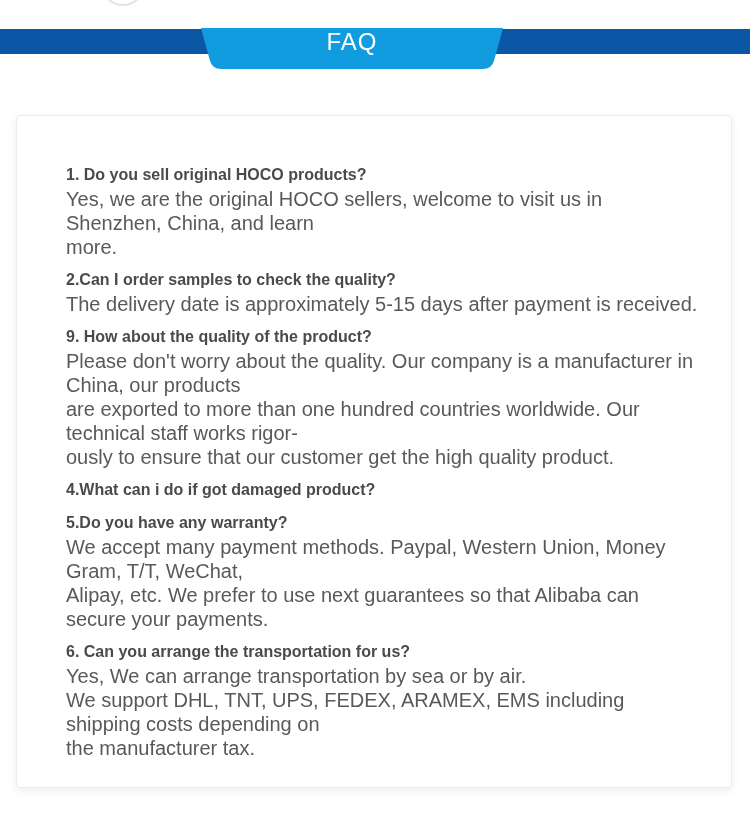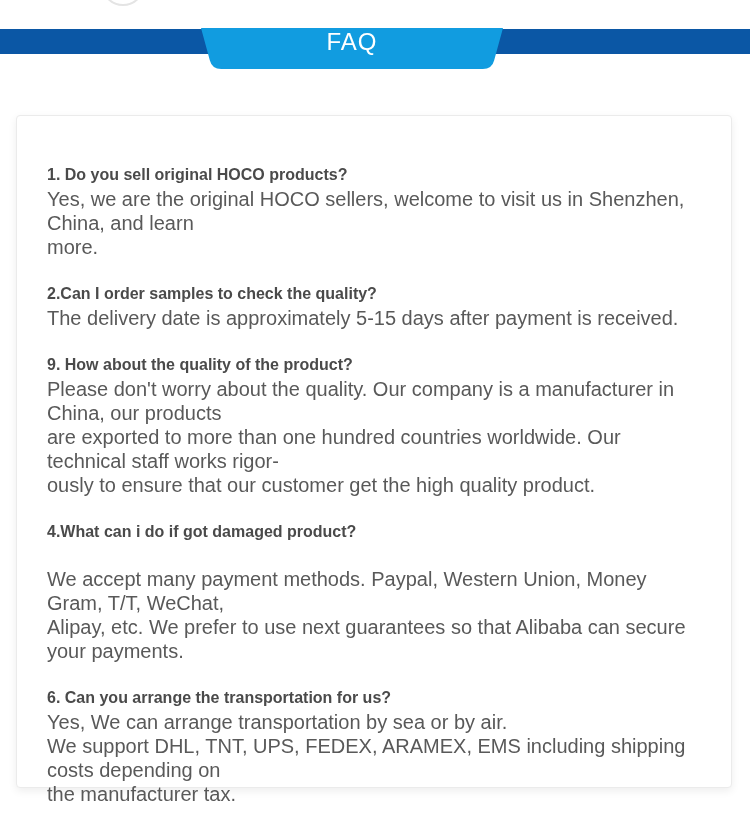--- a/index.html
+++ b/index.html
@@ -54,23 +54,23 @@
     position: absolute;
     left: 16px;
     top: 115px;
     width: 716px;
     height: 673px;
     box-sizing: border-box;
     background: #ffffff;
     border: 1px solid #ebebeb;
     border-radius: 4px;
     box-shadow: 0 3px 8px rgba(0,0,0,0.07);
-    padding: 47px 28px 40px 30px;
+    padding: 47px 28px 40px 49px;
   }
-  .faq-item + .faq-item { margin-top: 23px; }
+  .faq-item + .faq-item { margin-top: 9px; }
   .faq-question {
     font-size: 16px;
     font-weight: 700;
     color: #4a4a4a;
     line-height: 24px;
   }
   .faq-answer {
     font-size: 20px;
     font-weight: 400;
     color: #595959;
@@ -111,20 +111,21 @@
       <div class="faq-answer">Please don't worry about the quality. Our company is a manufacturer in China, our products
 are exported to more than one hundred countries worldwide. Our technical staff works rigor-
 ously to ensure that our customer get the high quality product.</div>
     </div>
 
     <div class="faq-item">
       <div class="faq-question">4.What can i do if got damaged product?</div>
     </div>
 
     <div class="faq-item">
+      <div class="faq-question">5.Do you have any warranty?</div>
       <div class="faq-answer">We accept many payment methods. Paypal, Western Union, Money Gram, T/T, WeChat,
 Alipay, etc. We prefer to use next guarantees so that Alibaba can secure your payments.</div>
     </div>
 
     <div class="faq-item">
       <div class="faq-question">6. Can you arrange the transportation for us?</div>
       <div class="faq-answer">Yes, We can arrange transportation by sea or by air.
 We support DHL, TNT, UPS, FEDEX, ARAMEX, EMS including shipping costs depending on
 the manufacturer tax.</div>
     </div>

